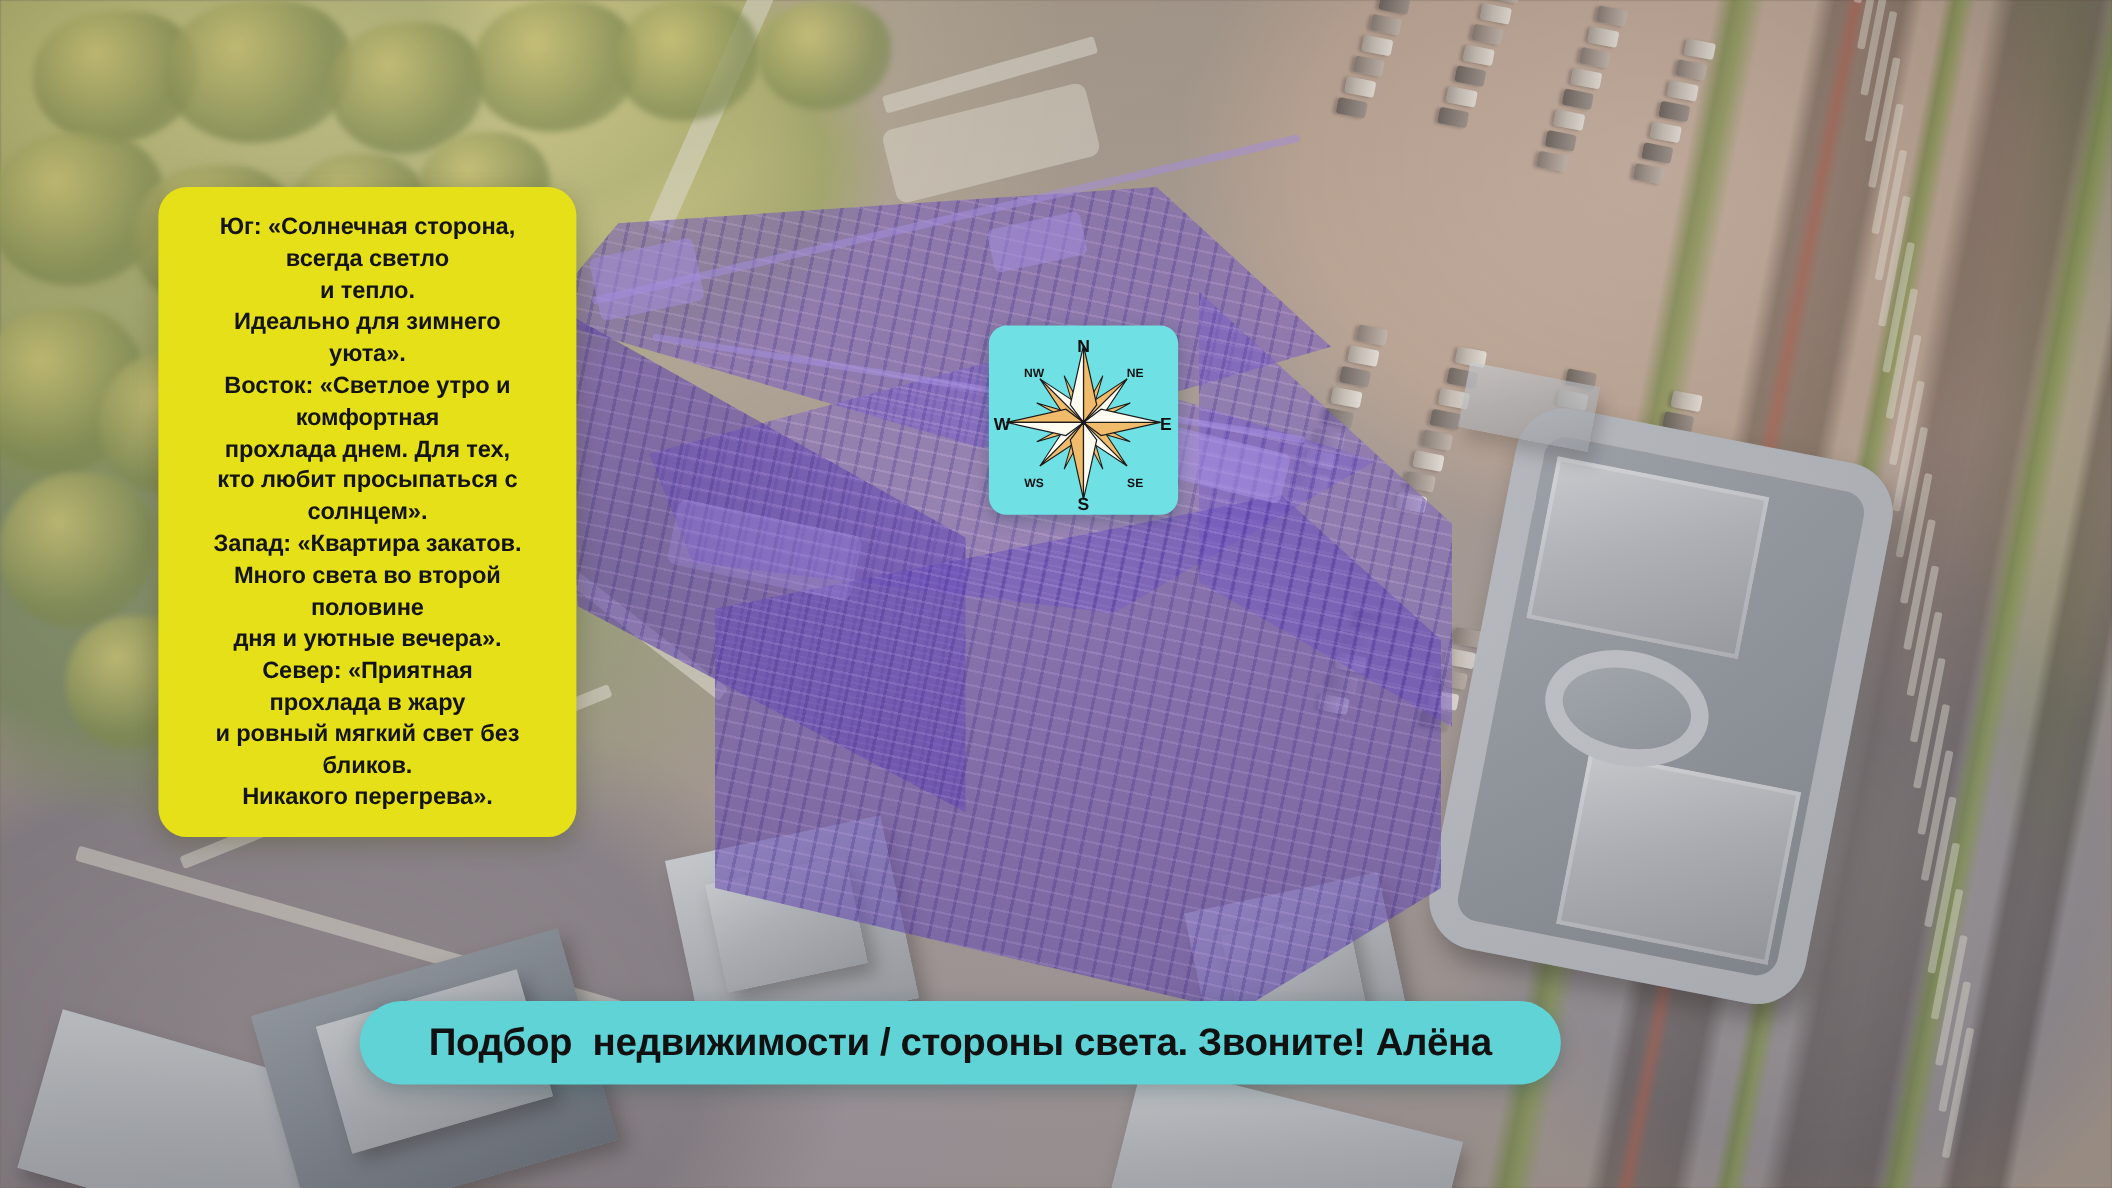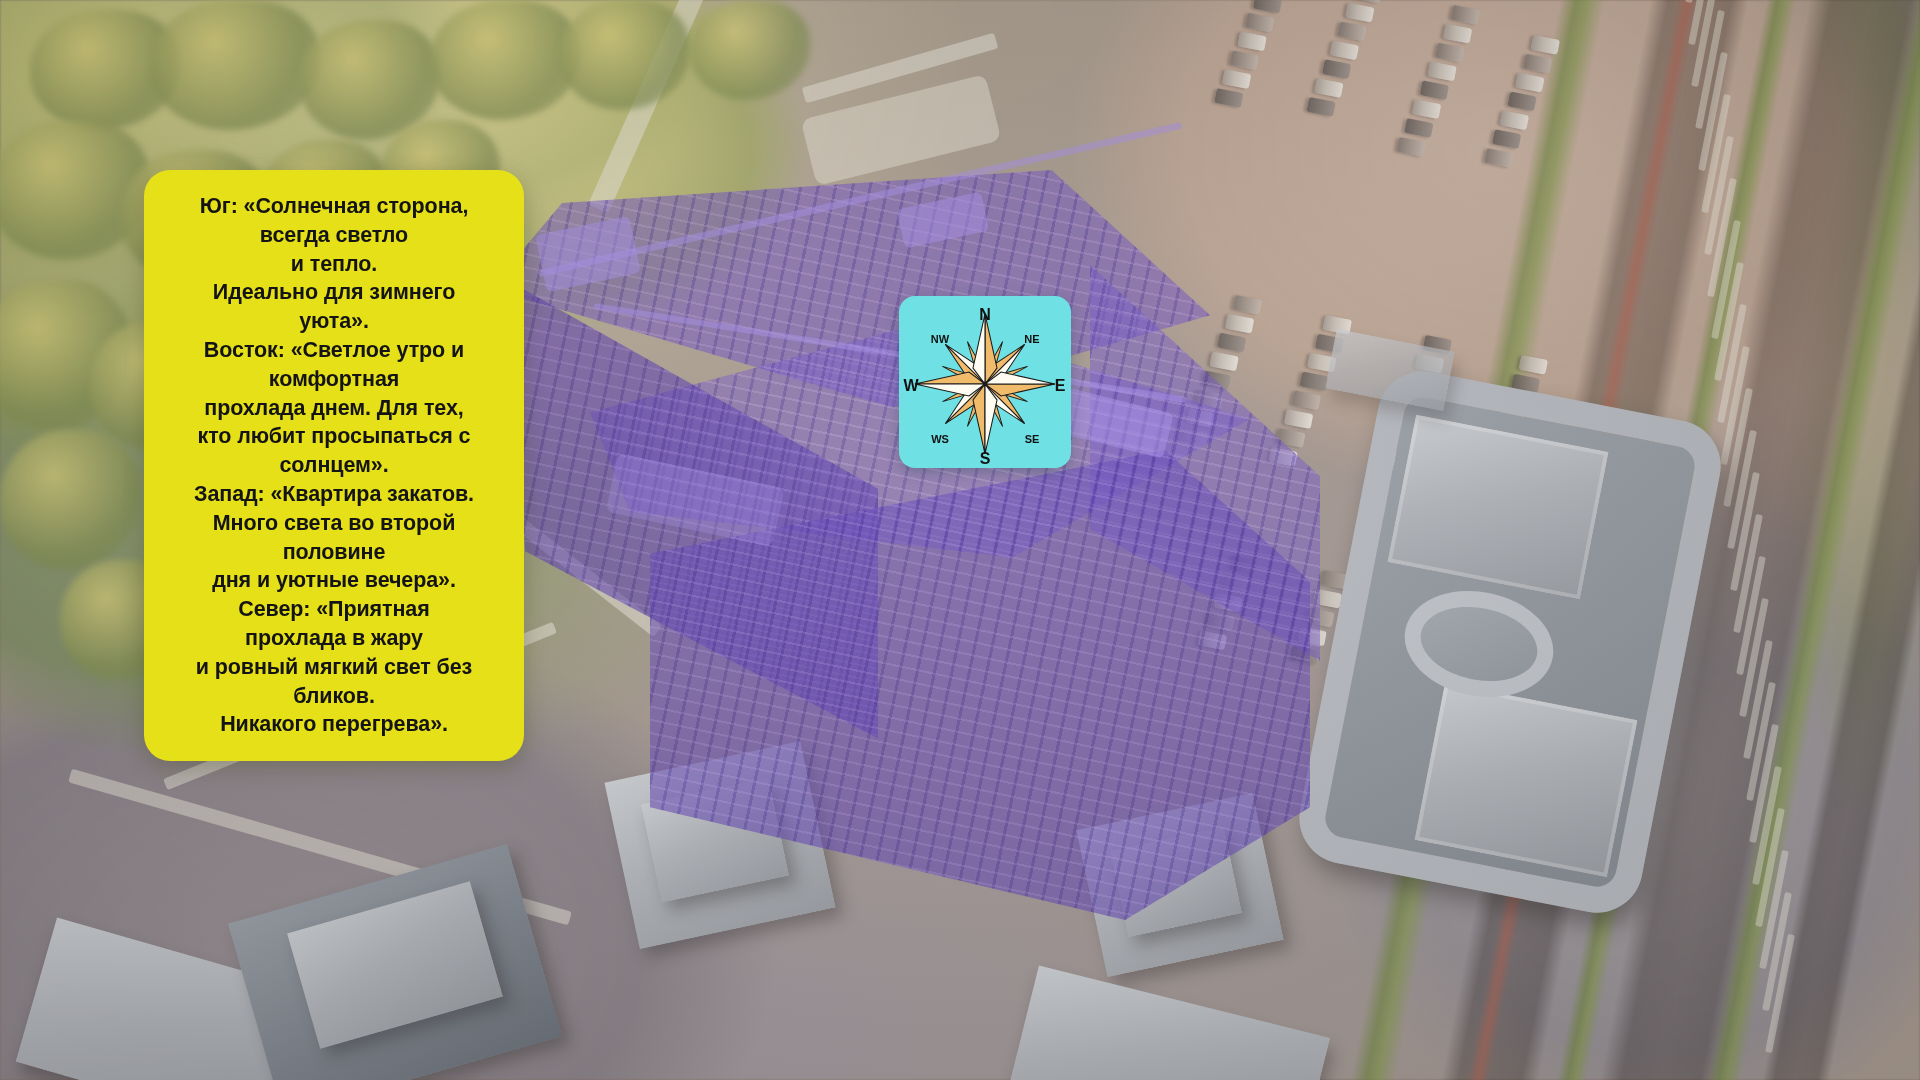--- a/index.html
+++ b/index.html
@@ -518,14 +518,17 @@
       <text class="cl" x="86" y="168" text-anchor="middle">S</text>
       <text class="cl" x="12" y="95" text-anchor="middle">W</text>
       <text class="cl" x="161" y="95" text-anchor="middle">E</text>
       <text class="cl-sm" x="41" y="47" text-anchor="middle">NW</text>
       <text class="cl-sm" x="133" y="47" text-anchor="middle">NE</text>
       <text class="cl-sm" x="41" y="147" text-anchor="middle">WS</text>
       <text class="cl-sm" x="133" y="147" text-anchor="middle">SE</text>
     </svg>
   </div>
 
+  <div id="cta-banner">
+    <span class="txt">Подбор  недвижимости / стороны света. Звоните! Алёна</span>
+  </div>
 
 </div>
 
 </body></html>

